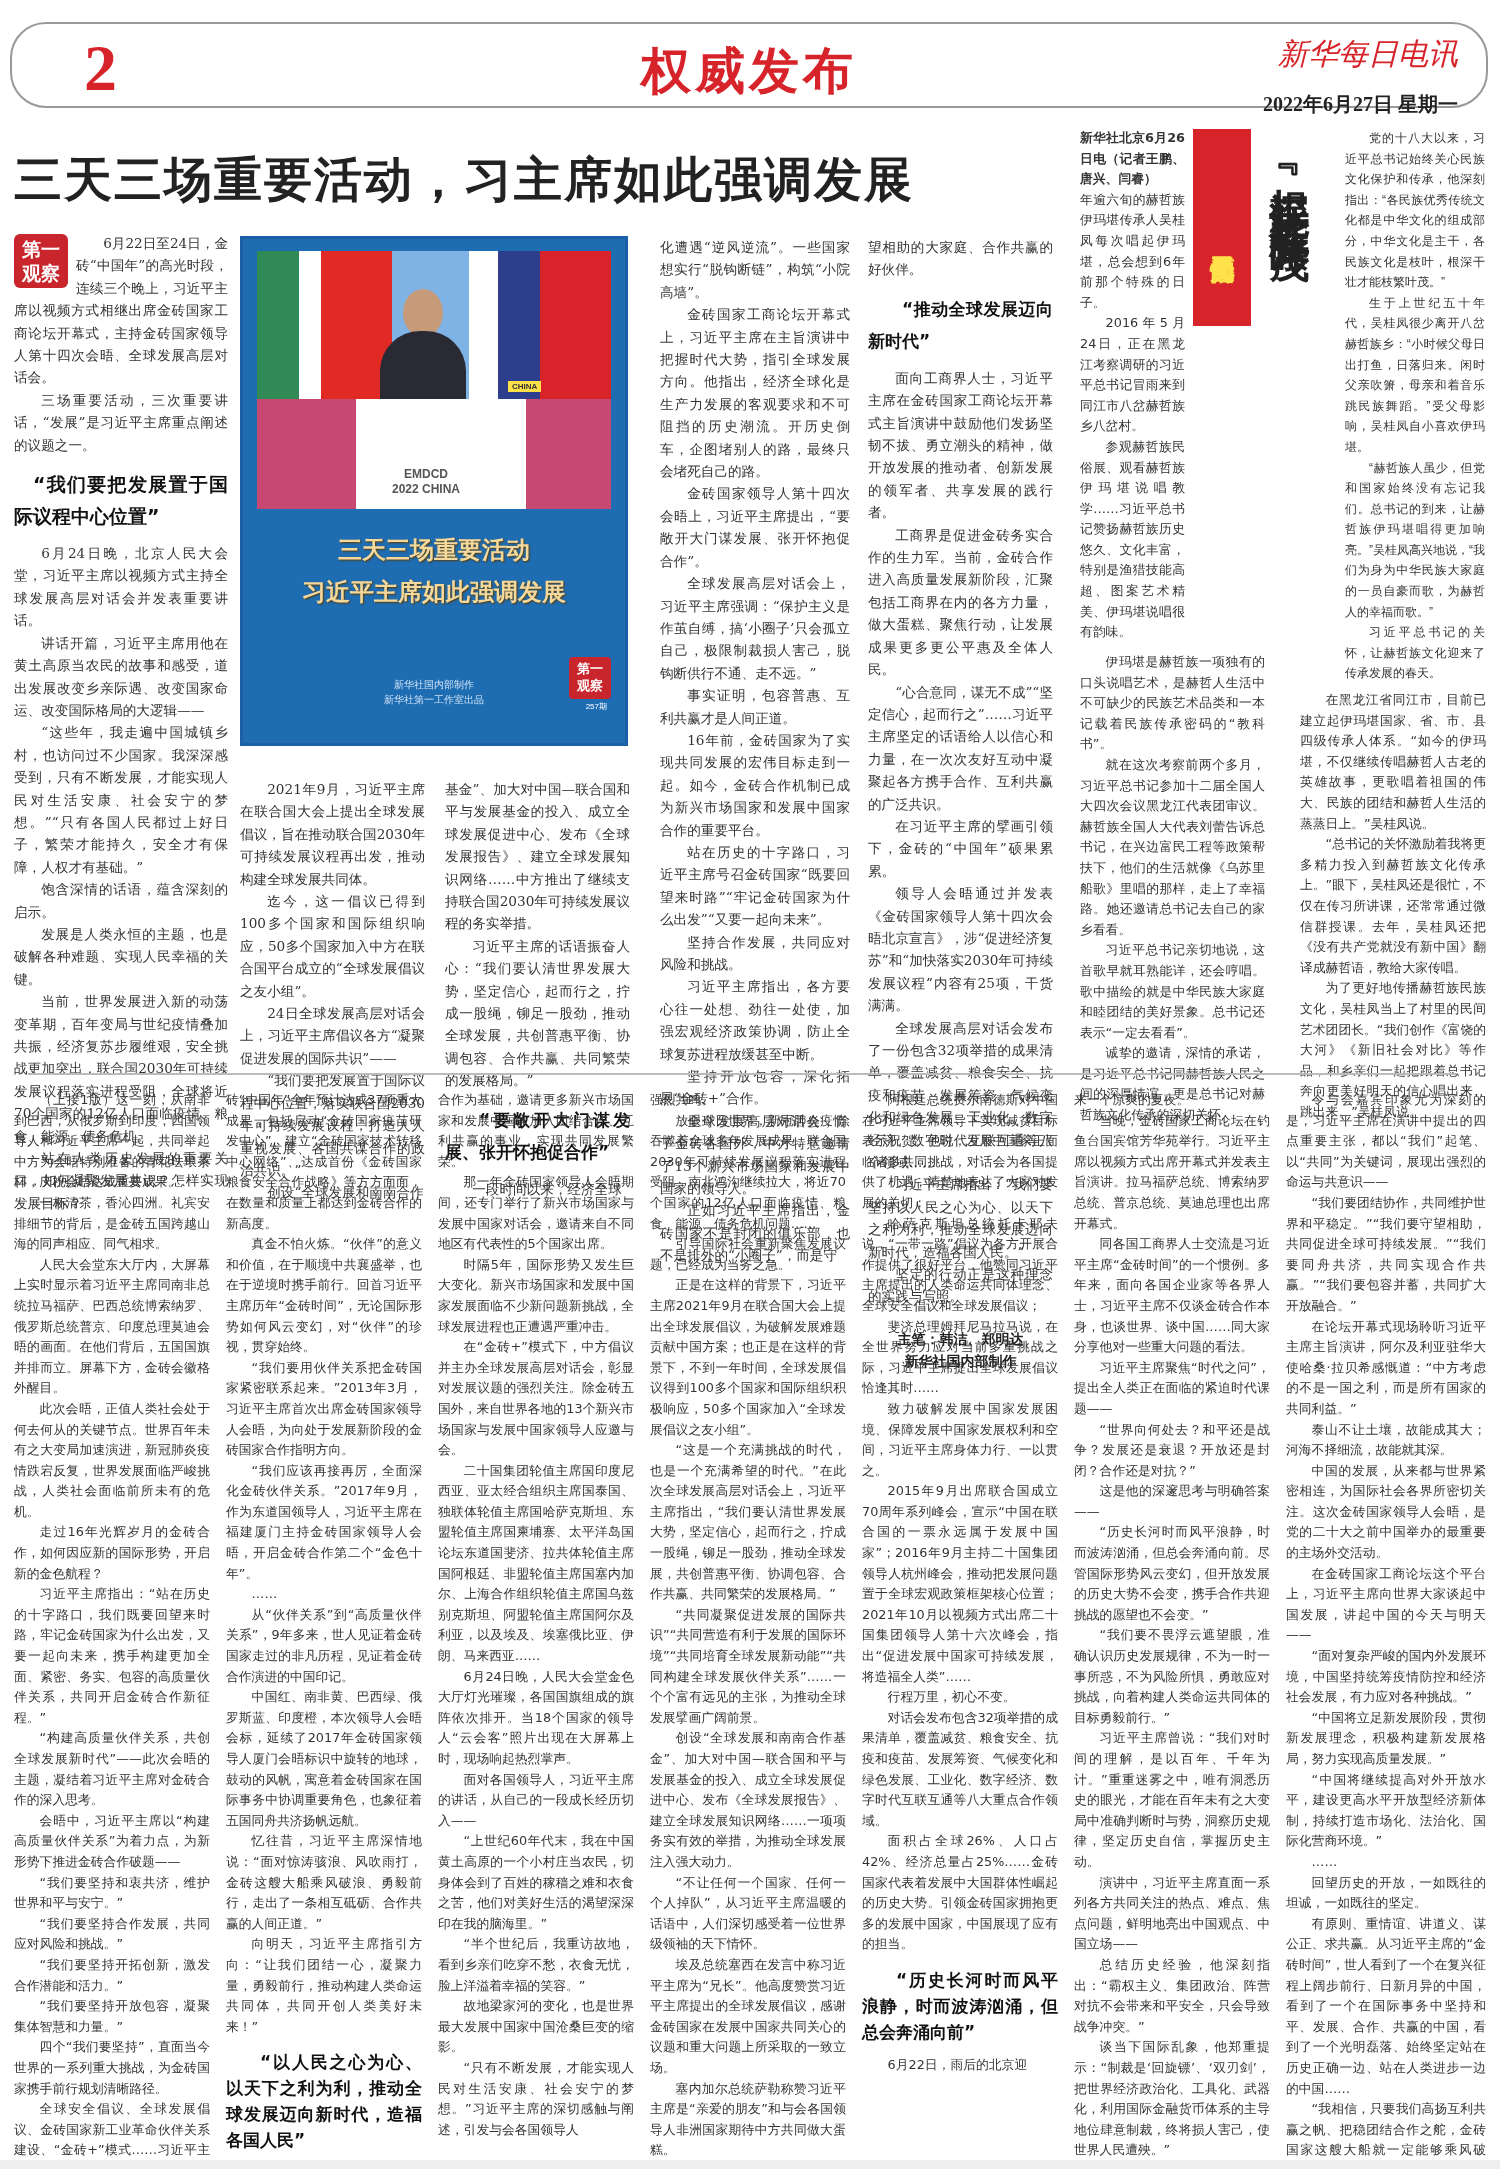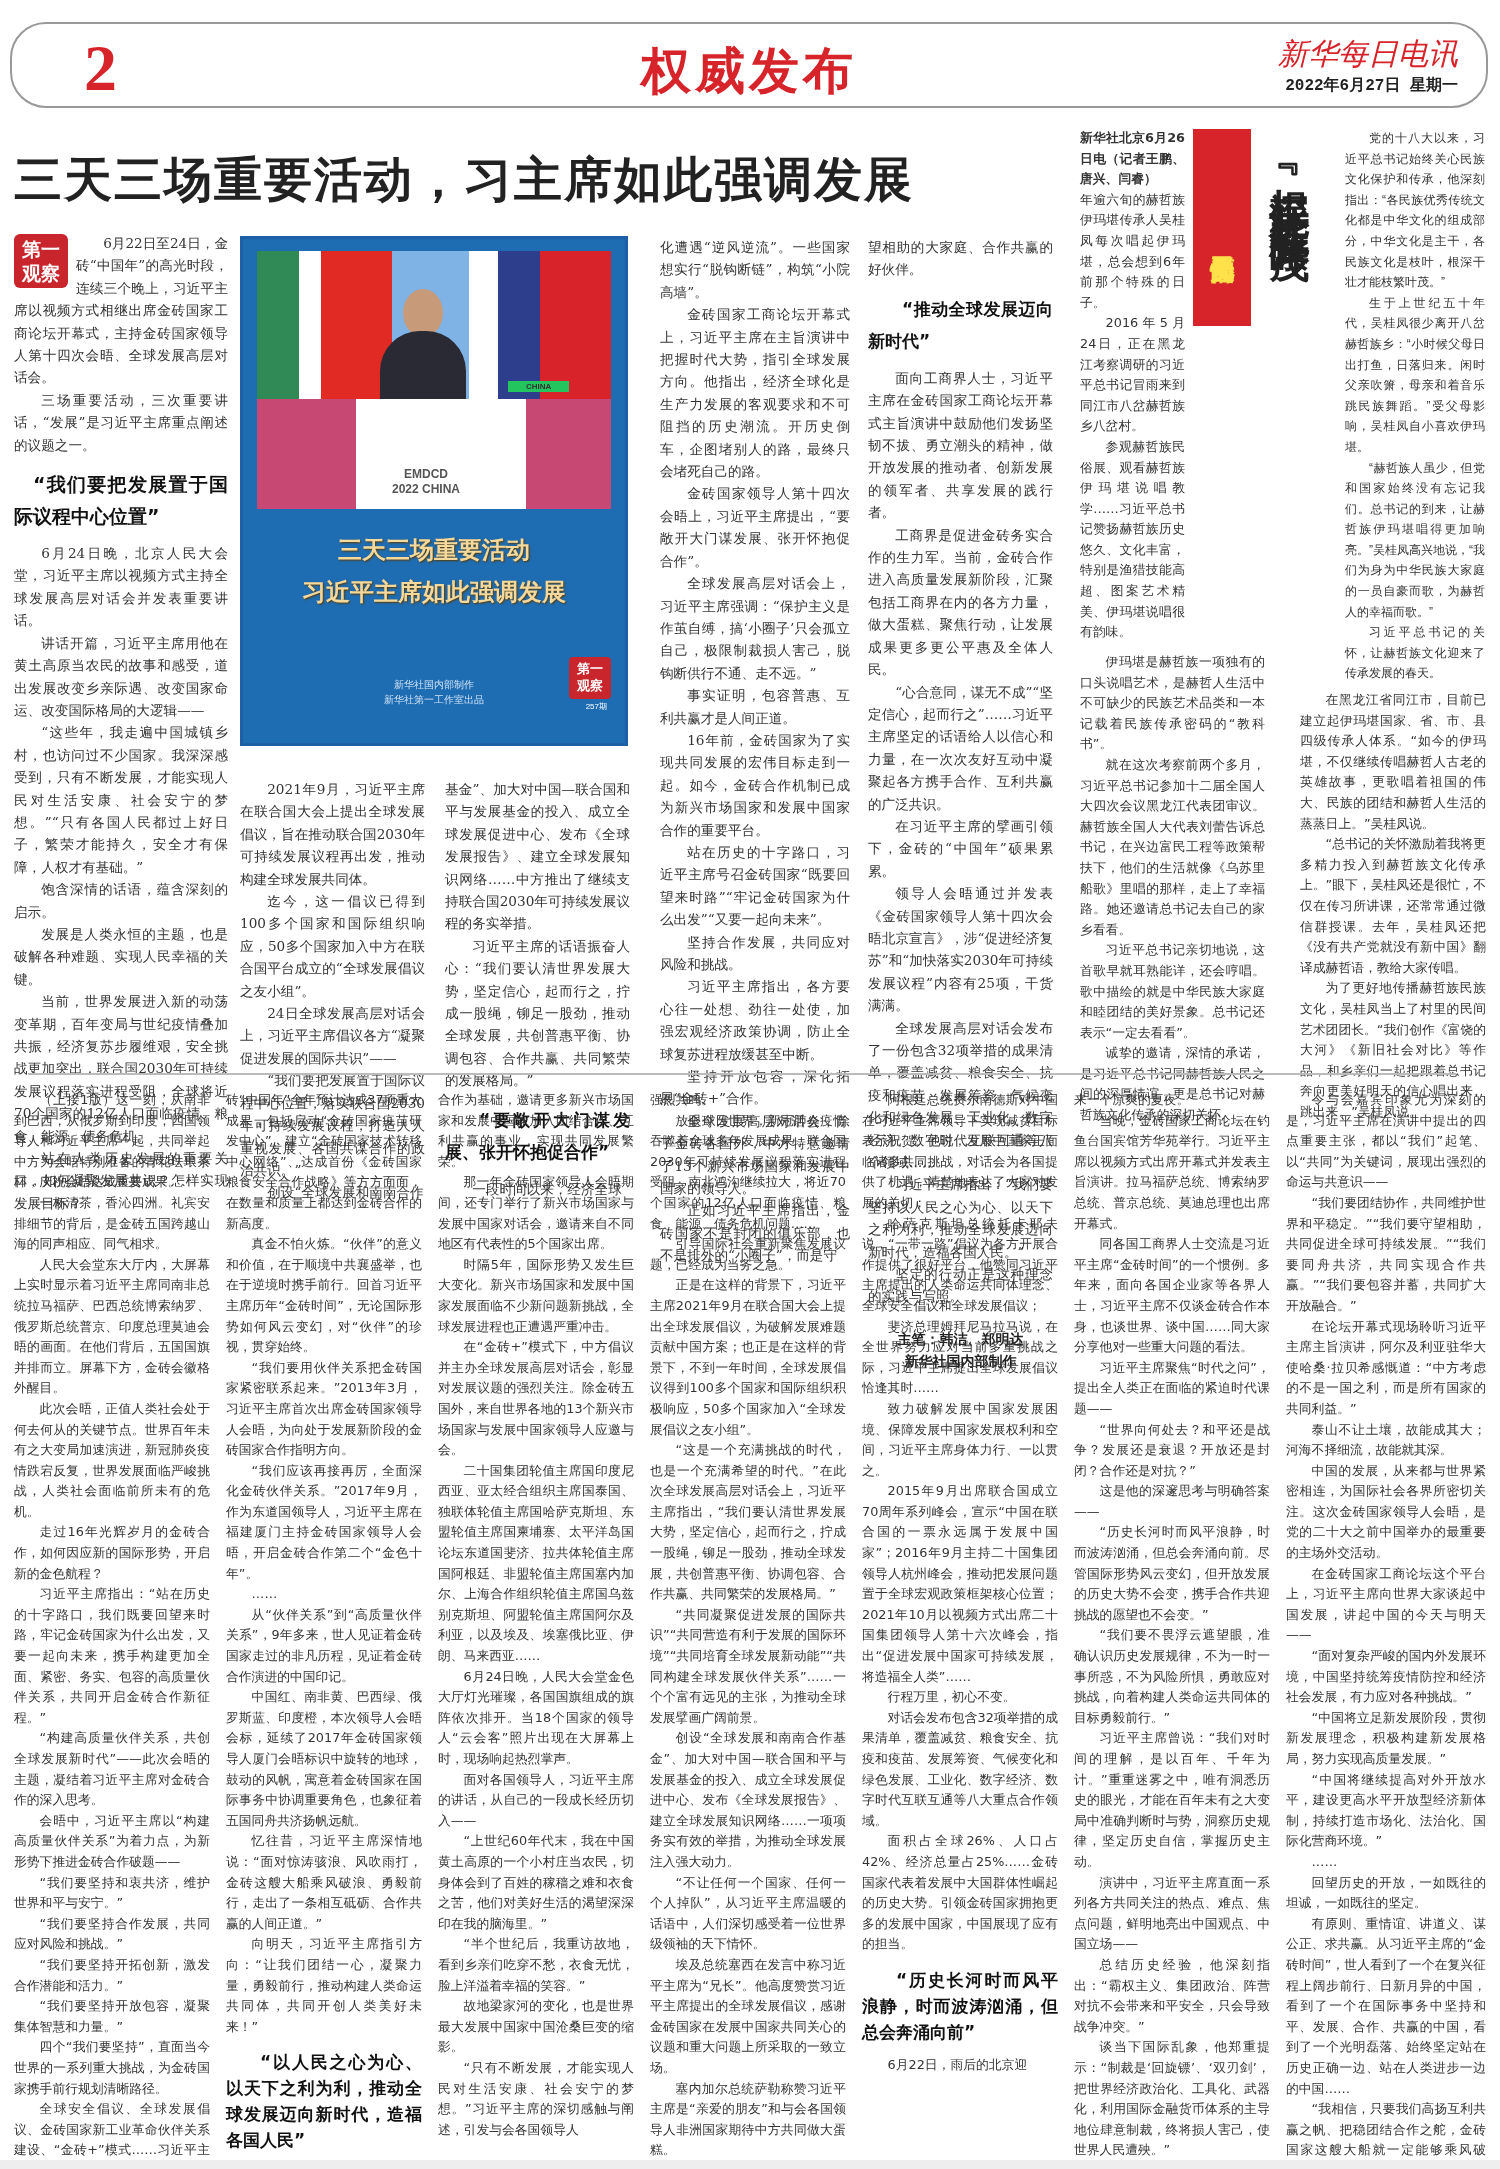--- a/index.html
+++ b/index.html
@@ -2,34 +2,34 @@
 <html><head>
 <meta charset="utf-8">
 <style>
 *{box-sizing:border-box;margin:0;padding:0}
 body{width:1500px;height:2169px;background:#fff;font-family:"DejaVu Serif","Liberation Serif",serif;color:#222;position:relative;overflow:hidden}
 .masthead{position:absolute;left:10px;top:22px;width:1478px;height:86px;border:2px solid #999;border-radius:36px;background:#fff}
 .page-num{position:absolute;left:72px;top:6px;font-family:"Liberation Serif",serif;font-size:66px;font-weight:bold;color:#d7232a}
 .section-title{position:absolute;left:0;right:0;top:14px;text-align:center;font-size:50px;font-weight:bold;color:#d7232a;letter-spacing:4px;font-family:"DejaVu Serif",serif}
 .brand{position:absolute;right:28px;top:10px;text-align:right}
 .brand-name{font-size:30px;color:#d7232a;font-weight:normal;font-style:italic;font-family:"DejaVu Serif",serif}
-.brand-date{font-size:16px;color:#222;font-family:Liberation Mono, monospace;font-weight:bold;margin-top:0}
+.brand-date{font-size:20px;color:#222;font-family:Liberation Serif, serif;font-weight:bold;margin-top:16px}
 .headline{position:absolute;left:14px;top:148px;font-size:48px;font-weight:bold;color:#222;letter-spacing:2px;font-family:"DejaVu Serif",serif}
 .col{position:absolute;font-size:13.6px;line-height:22.4px;text-align:justify;color:#333}
 .col p{text-indent:2em}
 .col p.noindent{text-indent:0}
 .sub{font-family:"DejaVu Sans",sans-serif;font-weight:bold;font-size:19px;line-height:32px;color:#111;margin:12px 0 10px;text-indent:2em}
 .badge{float:left;width:54px;height:54px;background:#c8252c;border-radius:6px;color:#fff;font-weight:bold;font-size:19px;line-height:24px;text-align:center;padding-top:3px;margin:2px 8px 4px 0;font-family:"DejaVu Serif",serif}
 .photo{position:absolute;left:240px;top:236px;width:388px;height:510px;background:#1e6db3;border:3px solid #1d5fa6}
 .photo-top{position:absolute;left:14px;top:12px;width:354px;height:258px;background:linear-gradient(90deg,#2f8a55 0 12%,#fff 12% 18%,#e12a23 18% 38%,#7fb3e6 38% 60%,#fff 60% 68%,#2d3e8c 68% 80%,#d8232a 80% 100%)}
 .speaker{position:absolute;left:137px;top:70px;width:86px;height:96px;background:#2a2a35;border-radius:40px 40px 6px 6px}
 .speaker-head{position:absolute;left:160px;top:50px;width:40px;height:48px;background:#c79a7a;border-radius:50%}
 .flowers{position:absolute;left:14px;top:160px;width:354px;height:110px;background:linear-gradient(90deg,#c84874 0 28%,#fff 28% 76%,#c84874 76% 100%)}
 .emdcd{position:absolute;left:118px;top:228px;width:130px;text-align:center;font-family:"Liberation Sans",sans-serif;font-weight:bold;color:#555;font-size:12px;line-height:15px}
-.china-tag{position:absolute;left:265px;top:142px;background:#22c55e;color:#333;font-size:8px;padding:1px 18px;font-family:"Liberation Sans",sans-serif;font-weight:bold}
+.china-tag{position:absolute;left:265px;top:142px;background:#fde047;color:#333;font-size:8px;padding:1px 4px;font-family:"Liberation Sans",sans-serif;font-weight:bold}
 .photo-title{position:absolute;left:0;right:0;top:290px;text-align:center;color:#f4d89c;font-weight:bold;font-size:24px;line-height:42px;text-shadow:1px 1px 2px #5a3a00;font-family:"DejaVu Serif",serif}
 .photo-credit{position:absolute;left:0;right:0;top:438px;text-align:center;color:#cfe2f5;font-size:10px;line-height:15px;font-family:"DejaVu Sans",sans-serif}
 .photo-badge{position:absolute;right:14px;top:418px;width:42px;height:42px;background:#c8252c;color:#fff;font-weight:bold;font-size:13px;line-height:17px;text-align:center;padding-top:3px;border-radius:4px}
 .photo-issue{position:absolute;right:18px;top:462px;color:#fff;font-size:8px;font-family:"Liberation Sans",sans-serif}
 .red-banner{position:absolute;left:1193px;top:129px;width:58px;height:197px;background:#d7232a;color:#ffe14a;font-family:"DejaVu Sans",sans-serif;font-weight:bold;font-size:24px;line-height:29px;text-align:center;padding-top:22px;writing-mode:vertical-rl;display:flex;align-items:center;justify-content:center}
 .vert-title{position:absolute;left:1265px;top:150px;width:50px;writing-mode:vertical-rl;font-size:40px;font-weight:bold;font-family:"DejaVu Serif",serif;color:#222;letter-spacing:6px;line-height:50px}
 .divider{position:absolute;left:28px;top:1073px;width:1428px;height:2px;background:#bbb}
 .byline{font-family:"DejaVu Sans",sans-serif;font-weight:bold;text-align:center;font-size:14px;line-height:22px;color:#222;margin-top:20px}
 .bottom-border{position:absolute;left:0;top:2160px;width:1500px;height:9px;background:#eee}
 </style>

